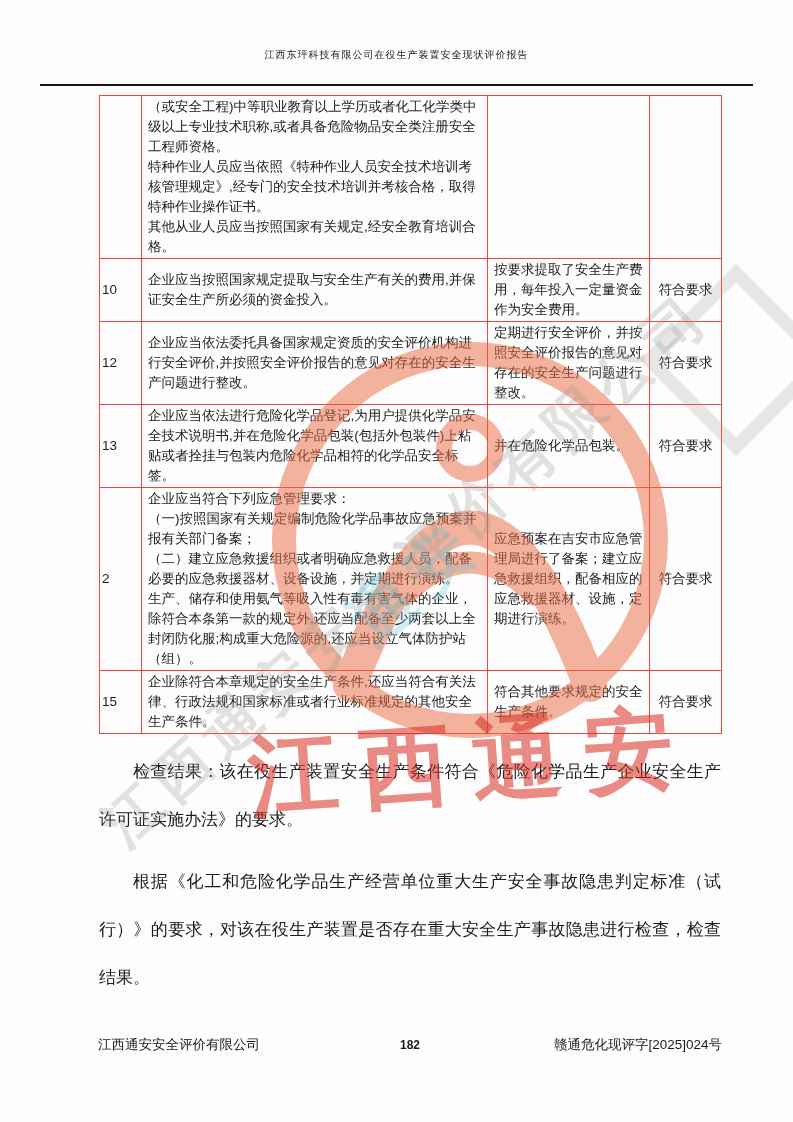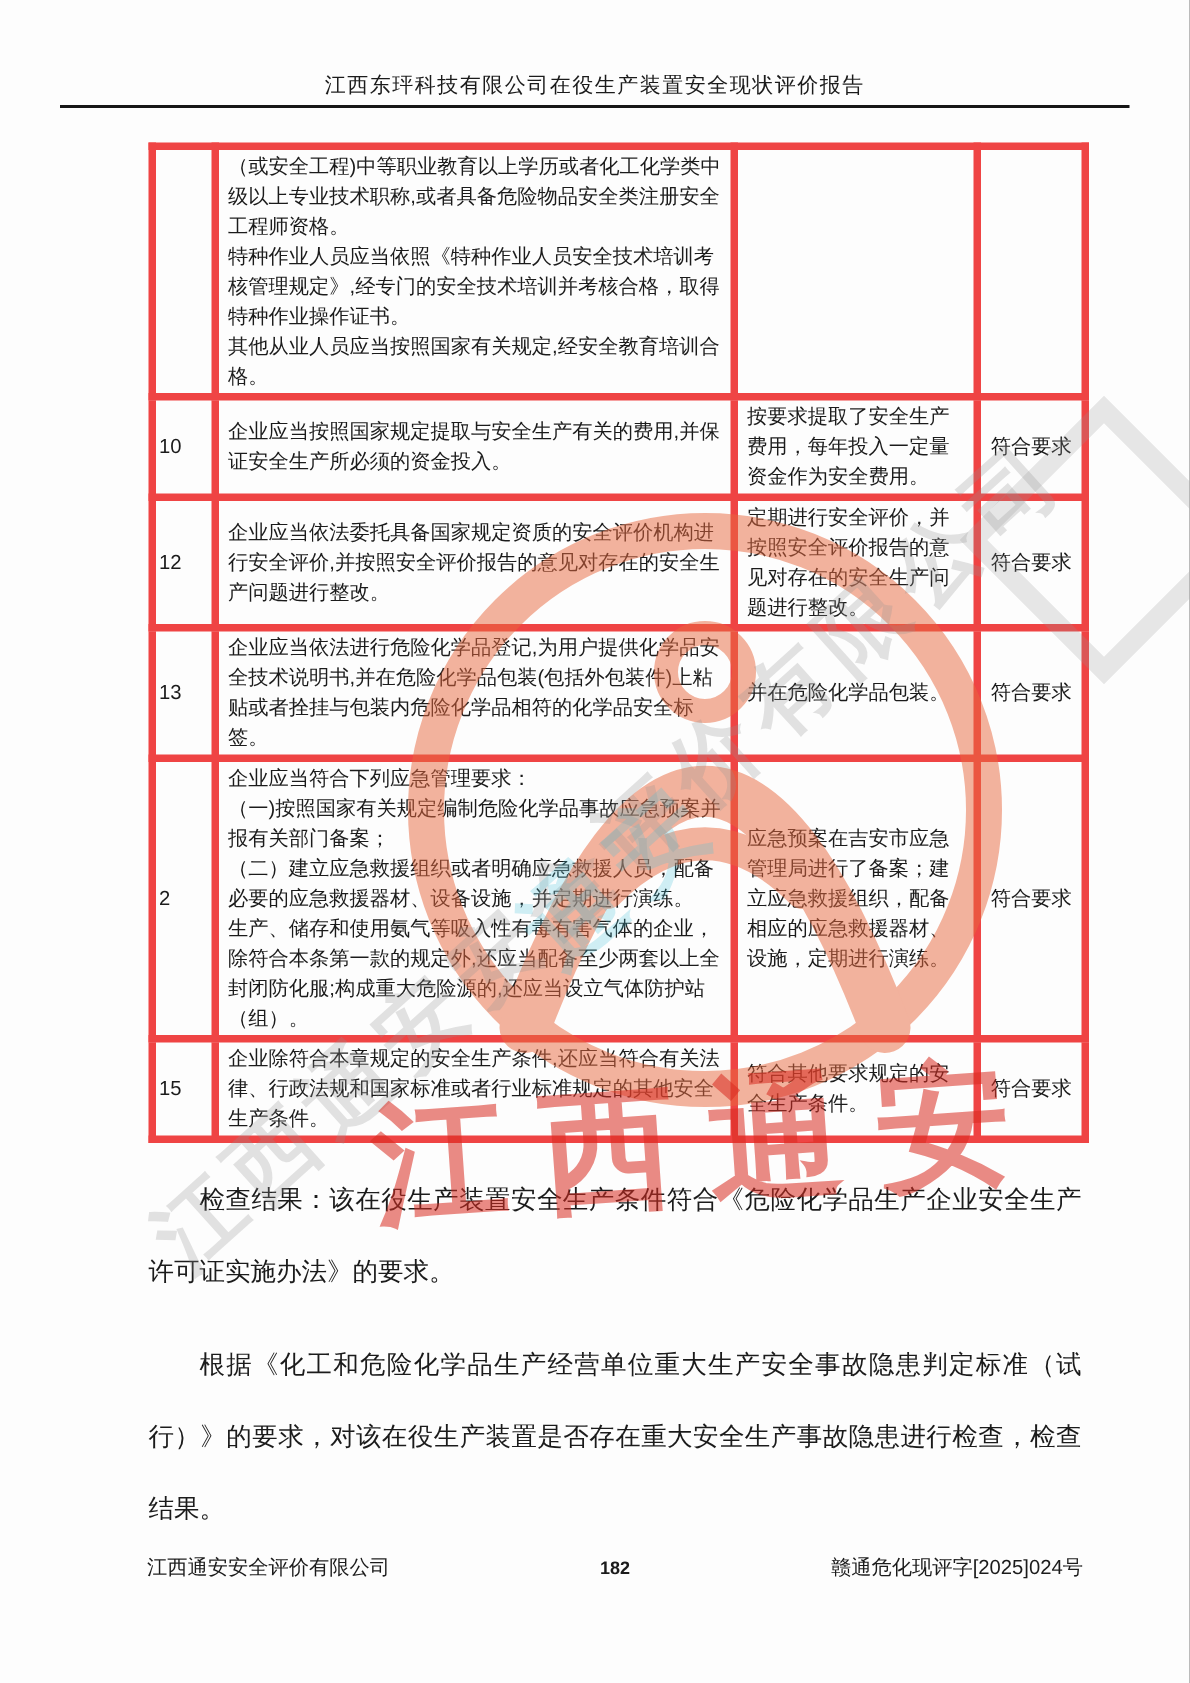--- a/index.html
+++ b/index.html
@@ -1,24 +1,24 @@
 <!DOCTYPE html>
 <html><head>
 <meta charset="utf-8">
 <style>
   html,body{margin:0;padding:0;background:#888;}
   .page{position:relative;width:793px;height:1122px;margin:0 auto;background:#fdfdfd;
         font-family:"Liberation Sans","DejaVu Sans",sans-serif;color:#1b1b1b;overflow:hidden;}
   
   .header{position:absolute;top:48px;left:40px;width:713px;text-align:center;
-          font-size:14px;letter-spacing:1px;padding-bottom:4px;border-bottom:2px solid #161616;}
+          font-size:10px;letter-spacing:1px;padding-bottom:22px;border-bottom:2px solid #161616;}
   
   .content{position:absolute;top:95px;left:99px;width:622px;}
   table{width:622px;border-collapse:collapse;table-layout:fixed;font-size:13.5px;line-height:20px;}
-  td{border:5px solid #ef4444;padding:1px 6px;vertical-align:middle;overflow:hidden;}
+  td{border:1px solid #ef4444;padding:1px 6px;vertical-align:middle;overflow:hidden;}
   td.c-no{text-align:left;padding:1px 2px;}
   td.c-req,td.c-eval{white-space:pre-line;text-align:left;}
   td.c-res{text-align:center;}
   tr.r0{height:160px;} tr.r1{height:62px;} tr.r2{height:50px;} tr.r3{height:74px;}
   tr.r4{height:80px;} tr.r5{height:174px;} tr.r6{height:58px;}
   
   .para{font-size:17px;line-height:48px;text-align:justify;margin:14px 0 0 0;text-indent:2em;}
   .h3{font-size:17.5px;font-weight:bold;margin:26px 0 0 0;letter-spacing:.5px;}
   
   .footer{position:absolute;left:98px;top:1036px;width:624px;display:flex;align-items:baseline;font-size:13.5px;}

